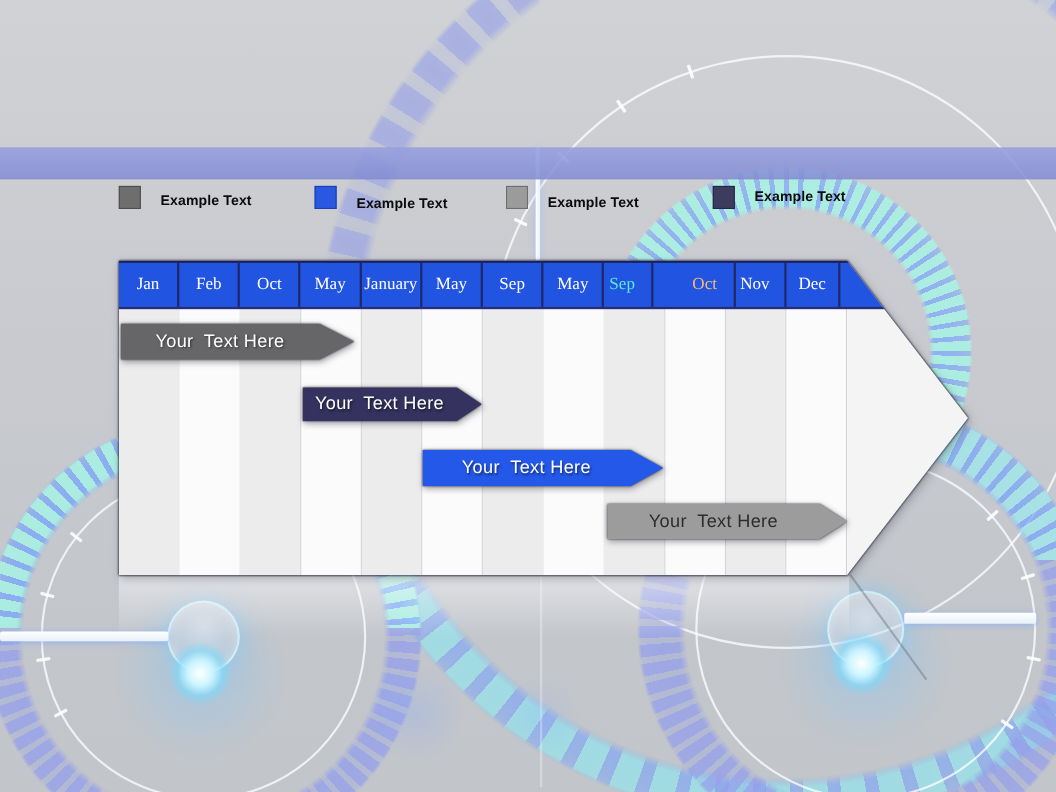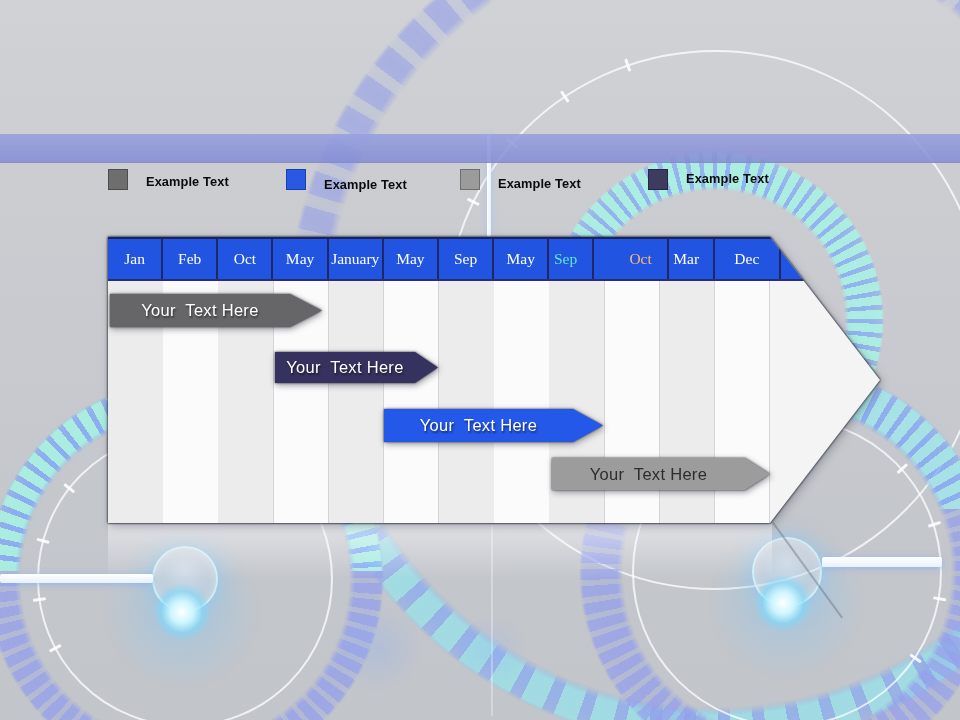--- a/index.html
+++ b/index.html
@@ -172,22 +172,22 @@
           <div class="month-cell" style="left: 0px; width: 55.1667px; color: rgb(255, 255, 255);">Jan</div>
           <div class="month-cell" style="left: 55.1667px; width: 55.1667px; color: rgb(255, 255, 255);">Feb</div>
           <div class="month-cell" style="left: 110.333px; width: 55.1667px; color: rgb(255, 255, 255);">Oct</div>
           <div class="month-cell" style="left: 165.5px; width: 55.1667px; color: rgb(255, 255, 255);">May</div>
           <div class="month-cell" style="left: 220.667px; width: 55.1667px; color: rgb(255, 255, 255);">January</div>
           <div class="month-cell" style="left: 275.833px; width: 55.1667px; color: rgb(255, 255, 255);">May</div>
           <div class="month-cell" style="left: 331px; width: 55.1667px; color: rgb(255, 255, 255);">Sep</div>
           <div class="month-cell" style="left: 386.167px; width: 55.1667px; color: rgb(255, 255, 255);">May</div>
           <div class="month-cell" style="left: 431px; width: 55.1667px; color: #5eead4;">Sep</div>
           <div class="month-cell" style="left: 506px; width: 55.1667px; color: #fdba74;">Oct</div>
-          <div class="month-cell" style="left: 551.667px; width: 55.1667px; color: rgb(255, 255, 255);">Mar</div>
-          <div class="month-cell" style="left: 606.833px; width: 66px; color: rgb(255, 255, 255);">Dec</div>
+          <div class="month-cell" style="left: 551.667px; width: 55.1667px; color: rgb(255, 255, 255);">Nov</div>
+          <div class="month-cell" style="left: 606.833px; width: 49px; color: rgb(255, 255, 255);">Dec</div>
         </div>
         <div class="bar-wrap" style="left: 2px; top: 57px; width: 212px; height: 33px;">
           <div class="bar" style="background: rgb(102, 102, 104); clip-path: polygon(0px 0px, 180px 0px, 100% 50%, 180px 100%, 0px 100%);">
             <div class="bar-label shadowed" style="width: 180px; color: rgb(255, 255, 255);">Your  Text Here</div>
           </div>
         </div>
         <div class="bar-wrap" style="left: 167px; top: 115px; width: 163px; height: 31px;">
           <div class="bar" style="background: rgb(53, 50, 95); clip-path: polygon(0px 0px, 140px 0px, 100% 50%, 140px 100%, 0px 100%);">
             <div class="bar-label shadowed" style="width: 140px; color: rgb(255, 255, 255);">Your  Text Here</div>
           </div>

